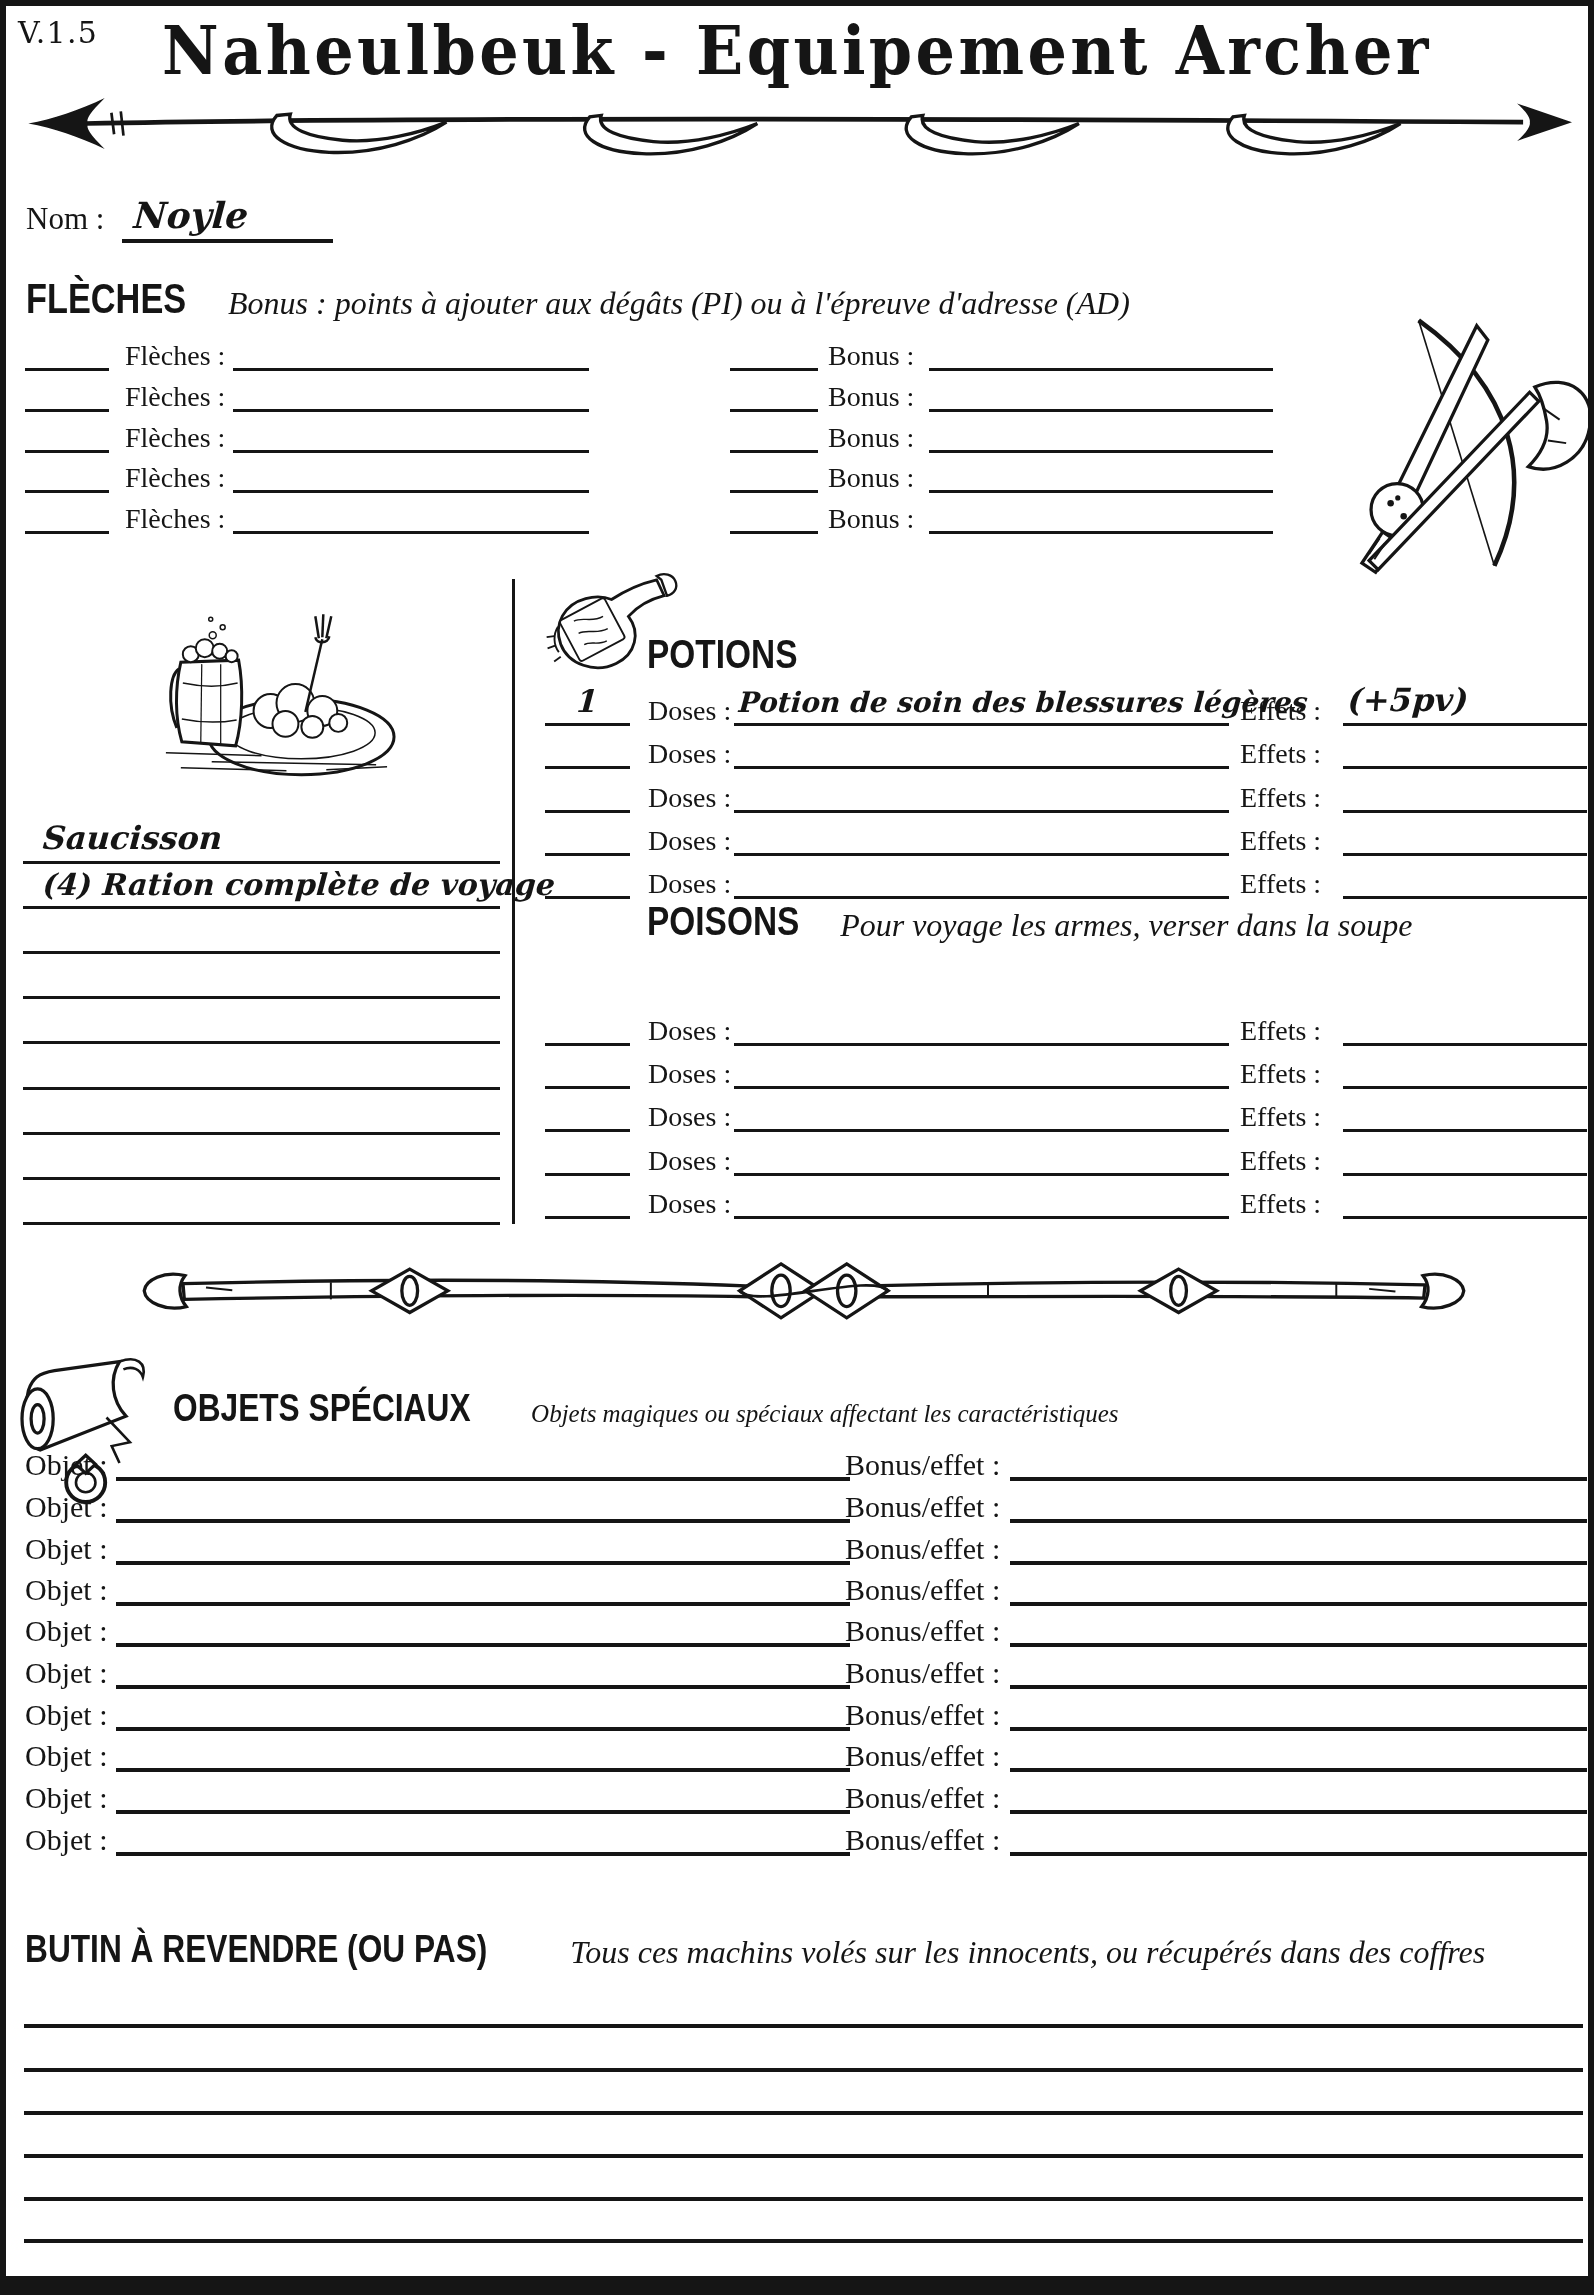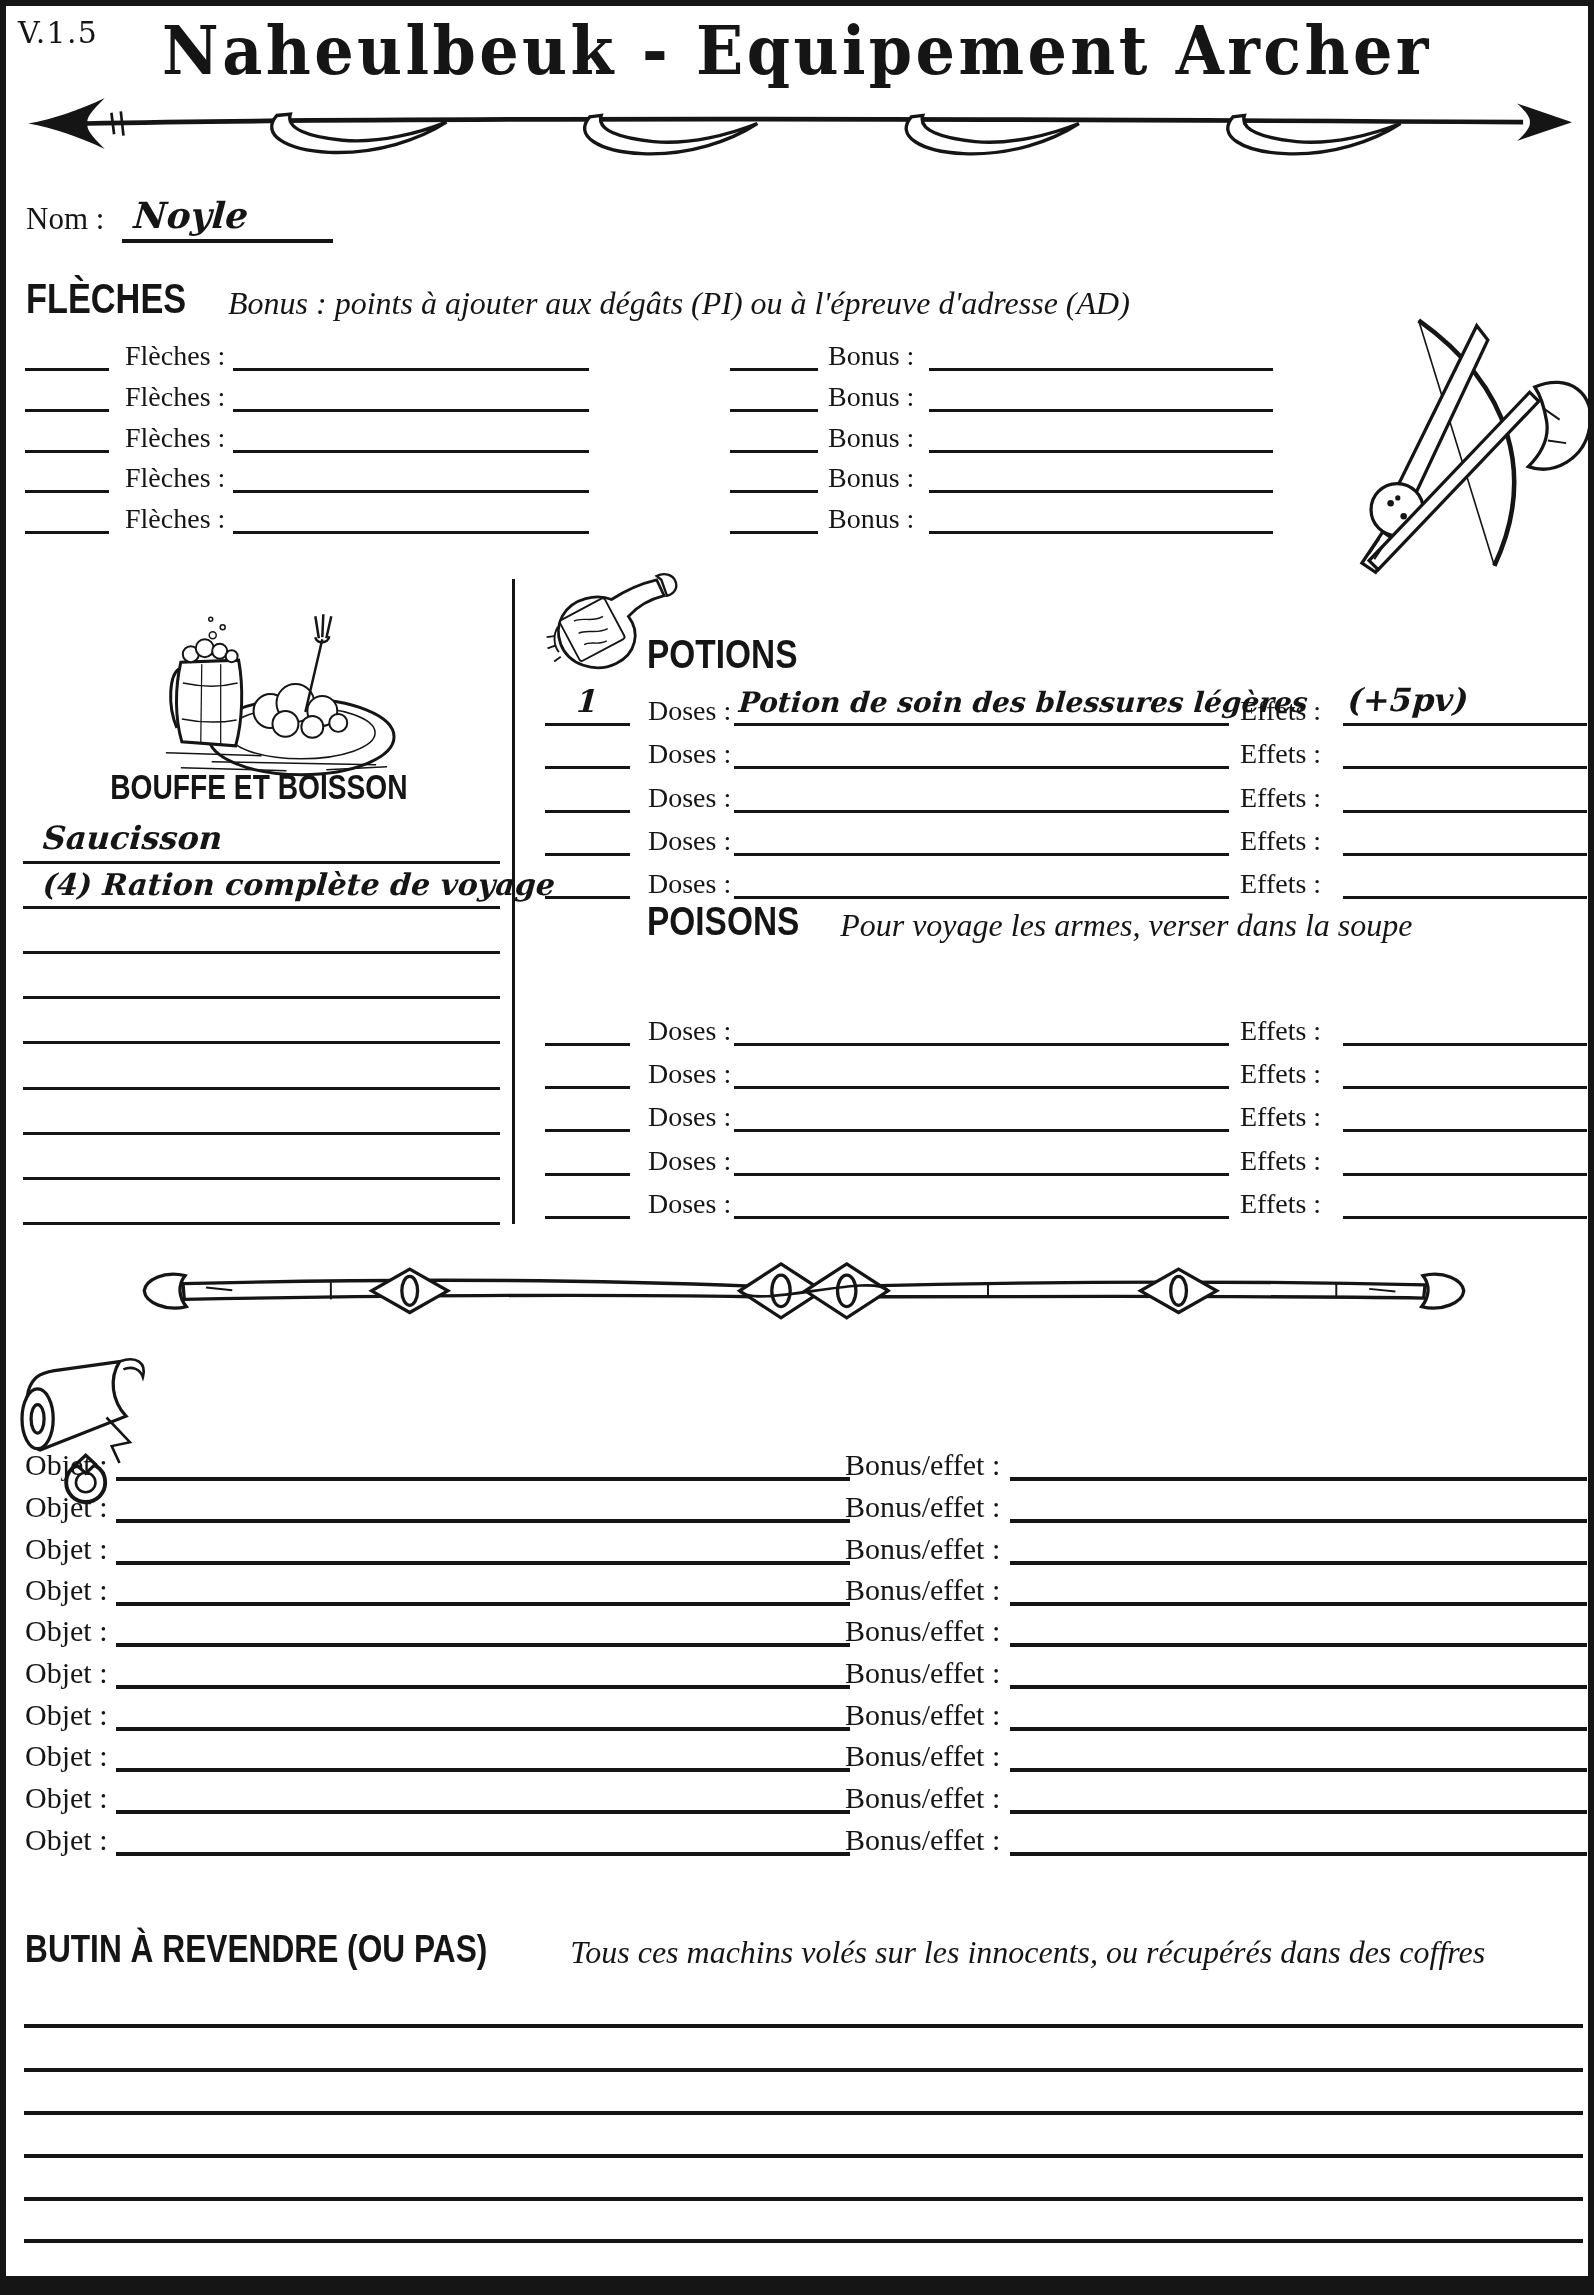--- a/index.html
+++ b/index.html
@@ -206,23 +206,20 @@
       <circle cx="148" cy="22" r="4" stroke-width="3"></circle>
     </g>
     <g stroke="#151515" stroke-width="3">
       <line x1="58" y1="290" x2="250" y2="296"></line>
       <line x1="150" y1="308" x2="480" y2="314"></line>
       <line x1="88" y1="320" x2="300" y2="326"></line>
       <line x1="380" y1="324" x2="502" y2="318"></line>
     </g>
   </svg>
 
-  <div class="abs" style="left:12px;top:765px;width:482px;text-align:center;">
-    <span class="hd hd-c" style="font-size:32px;">BOUFFE ET BOISSON</span>
-  </div>
   <div class="bline" style="top:811px;">
       <span class="h" style="font-size:32px;left:20px;">Saucisson</span>
     </div>
   <div class="bline" style="top:856px;">
       <span class="h" style="font-size:30px;left:20px;">(4) Ration complète de voyage</span>
     </div>
   <div class="bline" style="top:901px;">
       <span class="h" style="font-size:30px;left:20px;"></span>
     </div>
   <div class="bline" style="top:946px;">
@@ -433,20 +430,24 @@
       <ellipse cx="44" cy="122" rx="24" ry="46"></ellipse>
       <ellipse cx="44" cy="122" rx="10" ry="22"></ellipse>
       <path d="M170,34 C196,24 212,36 206,58 C202,46 190,40 176,46" fill="none" stroke-width="4"></path>
       <path d="M150,120 L186,158 L158,164 L170,190" fill="none" stroke-width="4"></path>
       <circle cx="118" cy="220" r="30" stroke-width="6"></circle>
       <circle cx="118" cy="220" r="15" stroke-width="4"></circle>
       <polygon points="118,178 133,192 118,206 103,192"></polygon>
     </g>
   </svg>
 
+  <div class="abs hdr" style="left:167px;top:1383px;">
+    <span class="hd" style="font-size:36px;">OBJETS SPÉCIAUX</span>
+    <span class="note" style="font-size:25px;">Objets magiques ou spéciaux affectant les caractéristiques</span>
+  </div>
 
   <div class="row" style="left:19px;top:1436px;width:1562px;height:39px;">
     <span class="lbl rl" style="left:0;font-size:30px;">Objet :</span>
     <span class="u u6" style="left:91px;width:734px;height:35px;">
         <i class="h" style="font-size:28px;"></i>
       </span>
     <span class="lbl rl" style="left:820px;font-size:30px;">Bonus/effet :</span>
     <span class="u u6" style="left:985px;width:577px;height:35px;">
         <i class="h" style="font-size:28px;"></i>
       </span>

